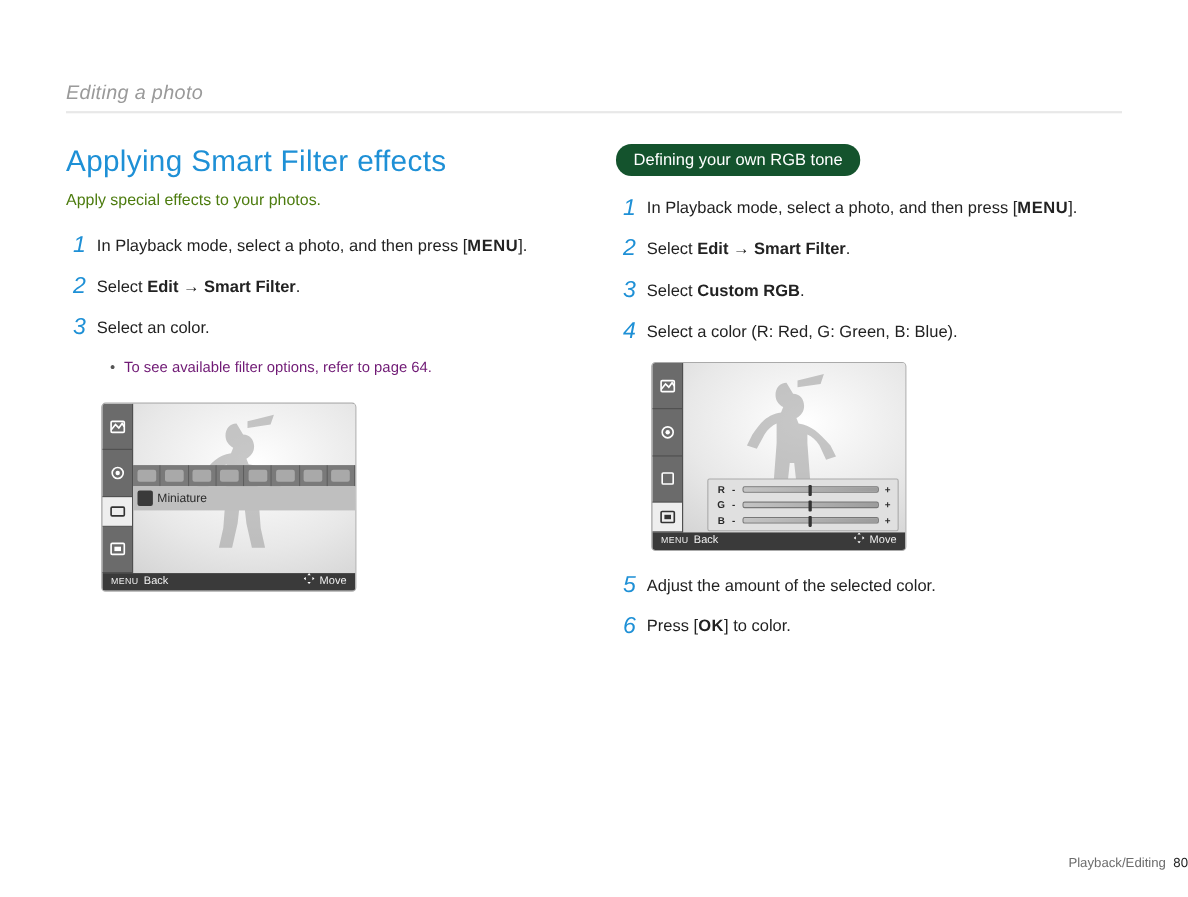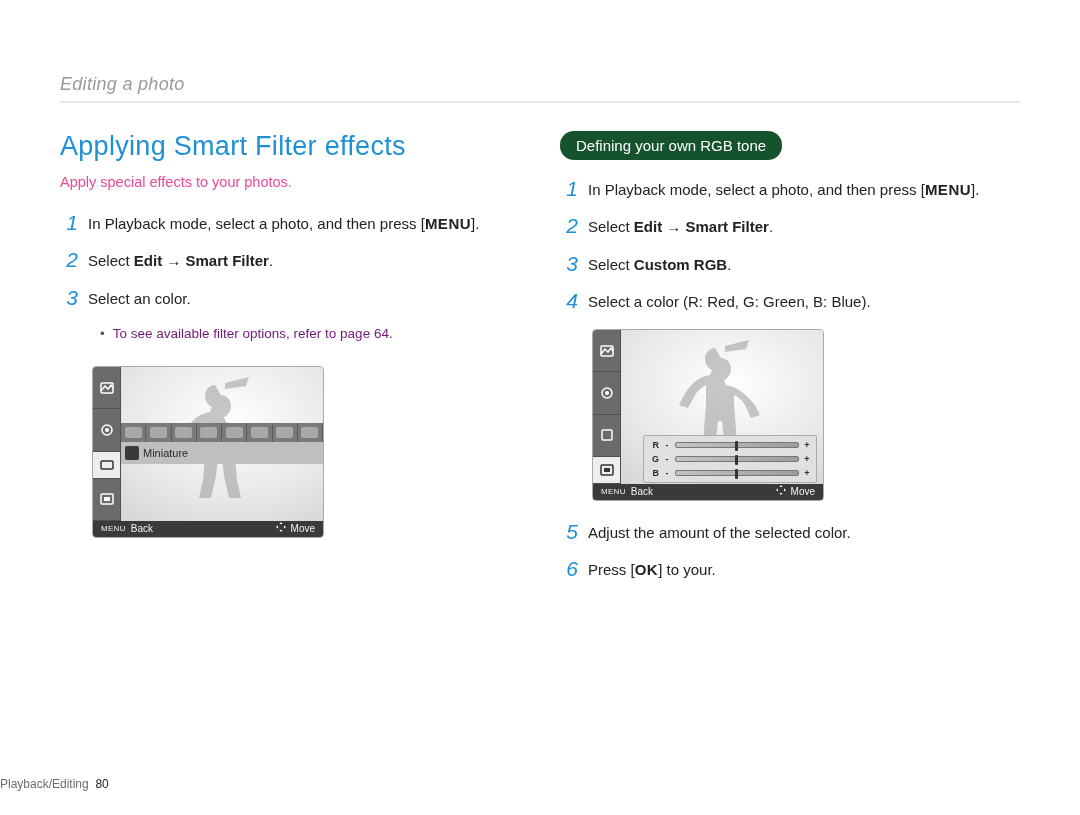--- a/index.html
+++ b/index.html
@@ -3,21 +3,21 @@
 <meta charset="utf-8">
 <style>
   * { margin: 0; padding: 0; box-sizing: border-box; }
   html, body { width: 1080px; height: 815px; background: #fff; font-family: Arial, Helvetica, sans-serif; color: #333; }
   .page { position: relative; width: 1080px; height: 815px; padding: 74px 60px 40px 60px; border-radius: 20px; }
   .breadcrumb { font-size: 18px; color: #9a9a9a; font-style: italic; letter-spacing: 0.3px; margin-bottom: 6px; }
   .hr { height: 2px; background: #e8e8e8; margin-bottom: 28px; }
   .columns { display: flex; gap: 60px; }
   .col { width: 440px; }
   .section-title { color: #1e90d6; font-size: 27px; font-weight: 400; margin-bottom: 12px; letter-spacing: 0.3px; }
-  .subtitle { font-size: 14.5px; color: #ec4899; margin-bottom: 22px; }
+  .subtitle { font-size: 14.5px; color: #4d7c0f; margin-bottom: 22px; }
   .step { display: flex; align-items: flex-start; margin-bottom: 14px; gap: 10px; }
   .step-num { color: #1e90d6; font-style: italic; font-size: 21px; font-weight: 400; line-height: 1; min-width: 18px; text-align: right; }
   .step-body { font-size: 15px; color: #222; line-height: 1.55; }
   .step-body .bold { font-weight: 700; }
   .menu-label { font-weight: 700; letter-spacing: 0.5px; }
   .ok-label { font-weight: 700; font-family: "Arial Black", Arial, sans-serif; letter-spacing: 0.5px; }
   .bullets { margin: 6px 0 22px 40px; }
   .bullets li { font-size: 13.5px; color: #701a75; line-height: 1.5; list-style: none; }
   .bullets li::before { content: "•"; color: #555; margin-right: 8px; }
   .pill { display: inline-block; background: #14532d; color: #fff; padding: 6px 16px; border-radius: 14px; font-size: 15px; margin-bottom: 18px; }
@@ -79,21 +79,21 @@
   .footer-bar {
     position: absolute; left: 0; right: 0; bottom: 0; height: 16px;
     background: #3a3a3a; color: #f2f2f2; font-size: 10px; line-height: 16px;
     display:flex;
   }
   .footer-bar .seg { display:flex; align-items:center; gap:5px; padding:0 8px;}
   .footer-bar .menu-tag { font-family:"Arial Black",Arial,sans-serif; font-size:8px; letter-spacing:0.3px;}
   .footer-bar .direction-icon { display:inline-block; }
   .footer-bar .direction-icon svg{width:10px;height:10px;}
   .footer-bar .spacer { flex:1; }
-  .page-number { position:absolute; bottom:24px; left:0; right:0; text-align:left; font-size:12px; color:#6d6d6d;}
+  .page-number { position:absolute; bottom:24px; left:0; right:0; text-align:right; font-size:12px; color:#6d6d6d;padding-left:20px;}
   .page-number .pn { color:#222; font-weight:400;}
 </style>
 </head>
 <body>
 
 <div class="page">
 
   <div class="breadcrumb">Editing a photo</div>
   <div class="hr"></div>
 
@@ -312,21 +312,21 @@
       <div style="height:20px;"></div>
 
       <div class="step">
         <div class="step-num">5</div>
         <div class="step-body">Adjust the amount of the selected color.</div>
       </div>
 
       <div class="step">
         <div class="step-num">6</div>
         <div class="step-body">
-          <span>Press [</span><span class="ok-label">OK</span><span>] to your.</span>
+          <span>Press [</span><span class="ok-label">OK</span><span>] to color.</span>
         </div>
       </div>
 
     </div>
   </div>
 
   <div class="page-number">
     <span>Playback/Editing</span>&nbsp;&nbsp;<span class="pn">80</span>
   </div>
 

